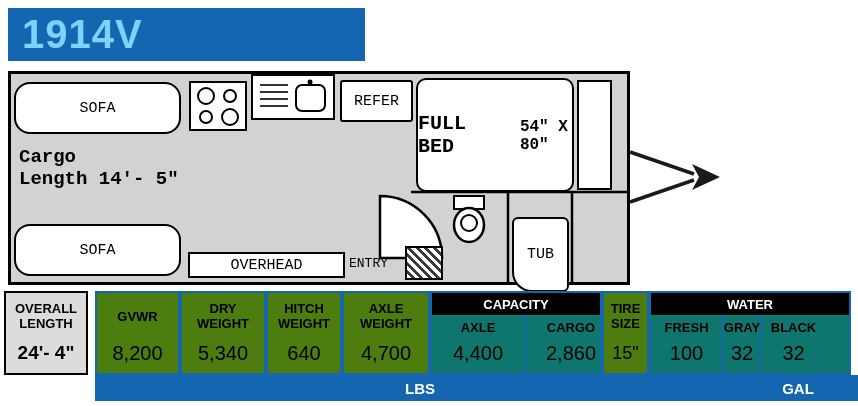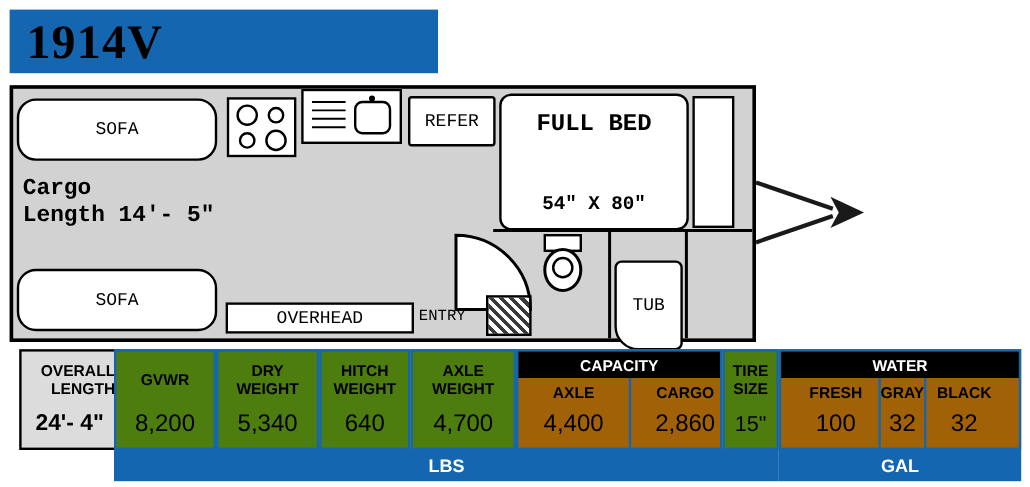--- a/index.html
+++ b/index.html
@@ -3,75 +3,75 @@
 <meta charset="utf-8">
 <style>
   html,body{margin:0;padding:0;background:#fff;}
   .canvas{position:relative;width:858px;height:406px;background:#fff;overflow:hidden;
           font-family:"Liberation Sans",sans-serif;color:#000;}
 
   
   .banner{position:absolute;left:8px;top:8px;width:357px;height:53px;
           background:var(--blue,#1566b0);display:flex;align-items:center;
           padding-left:14px;box-sizing:border-box;}
-  .model{color:#000000;font-size:40px;font-weight:bold;letter-spacing:1px;font-family:Liberation Serif, serif;}
+  .model{color:#7dd3fc;font-size:40px;font-weight:bold;letter-spacing:1px;}
 
   
   .floorplan{position:absolute;left:8px;top:71px;width:622px;height:214px;
              background:var(--floor,#d2d2d2);border:3px solid #000;box-sizing:border-box;font-family:Liberation Mono, monospace;}
   .fp-svg{position:absolute;left:0;top:0;width:616px;height:208px;}
   .fpbox{position:absolute;background:#fff;border:2.5px solid #000;box-sizing:border-box;
          display:flex;align-items:center;justify-content:center;font-size:15px;}
   .sofa{border-radius:16px;}
   .sofa-top{left:3px;top:8px;width:167px;height:52px;}
   .sofa-bottom{left:3px;top:150px;width:167px;height:52px;}
   .stove{left:178px;top:7px;width:58px;height:50px;}
   .sink{left:240px;top:0;width:84px;height:46px;}
   .refer{left:329px;top:6px;width:73px;height:42px;border-radius:3px;}
-  .bed{left:405px;top:4px;width:158px;height:114px;border-radius:10px;flex-direction:column;gap:44px;}
+  .bed{left:405px;top:4px;width:158px;height:114px;border-radius:10px;flex-direction:row;gap:44px;}
   .bed-l1{font-weight:bold;font-size:20px;}
   .bed-l2{font-weight:bold;font-size:16px;margin-top:2px;}
   .wardrobe{left:566px;top:6px;width:35px;height:110px;}
   .cargo{position:absolute;left:8px;top:72px;font-weight:bold;font-size:19px;line-height:1.18;}
   .overhead{left:177px;top:178px;width:157px;height:26px;justify-content:center;}
   .entry-label{position:absolute;left:338px;top:182px;font-size:13px;}
   .entry-step{position:absolute;left:394px;top:172px;width:38px;height:34px;border:2px solid #000;
               box-sizing:border-box;background:repeating-linear-gradient(45deg,#fff 0 3px,#3a3a3a 3px 6px);}
   .tub{left:501px;top:123px;width:57px;height:75px;border-radius:6px 6px 6px 20px;margin-top:20px;}
   .tongue{position:absolute;left:628px;top:136px;width:108px;height:86px;}
 
   
   .cell{position:absolute;top:291px;height:84px;border:2px solid var(--blue,#1566b0);
         background:#4d7c0f;box-sizing:border-box;display:flex;flex-direction:column;text-align:center;}
-  .cell.overall{left:16px;width:84px;background:var(--cellgray,#dcdcdc);border-color:#000;text-align:right;}
+  .cell.overall{left:4px;width:84px;background:var(--cellgray,#dcdcdc);border-color:#000;}
   .c-gvwr{left:95px;width:85px;}
   .c-dry{left:180px;width:86px;}
   .c-hitch{left:266px;width:76px;}
   .c-axlew{left:342px;width:88px;}
   .c-tire{left:602px;width:47px;}
   .c-tire .val{font-size:18px;}
   .group{position:absolute;top:291px;height:84px;border:2px solid var(--blue,#1566b0);
-         background:#a16207;box-sizing:border-box;display:flex;flex-direction:column;text-align:center;}
+         background:#0f766e;box-sizing:border-box;display:flex;flex-direction:column;text-align:center;}
   .group.cap{left:430px;width:172px;}
   .group.water{left:649px;width:202px;}
   .ghead{height:22px;background:#000;color:#fff;font-weight:bold;font-size:13px;
          display:flex;align-items:center;justify-content:center;}
   .grow{flex:1;display:flex;}
   .gcell{display:flex;flex-direction:column;box-sizing:border-box;flex:0 0 auto;}
   .gcell.bl{border-left:2px solid var(--blue,#1566b0);}
   .cap .gcell{width:92px;}
-  .water .g-fresh{width:71px;margin-left:10px;}
+  .water .g-fresh{width:71px;}
   .water .g-gray{width:38px;}
   .water .g-black{width:65px;}
   .lbl{font-weight:bold;font-size:13px;line-height:1.12;flex:1;display:flex;
        align-items:center;justify-content:center;padding:3px 2px 0;}
   .val{height:30px;margin-bottom:5px;display:flex;align-items:center;justify-content:center;font-size:20px;}
   .val.bold{font-weight:bold;font-size:19px;}
   .bar{position:absolute;top:375px;height:26px;background:var(--blue,#1566b0);color:#fff;
-       font-weight:bold;font-size:15px;display:flex;align-items:center;justify-content:center;}
+       font-weight:bold;font-size:15px;display:flex;align-items:center;justify-content:center;padding-left:48px;}
   .bar.lbs{left:95px;width:554px;}
   .bar.gal{left:649px;width:202px;}
 </style>
 </head>
 <body>
 
 <div class="canvas">
 
   <div class="banner">
     <span class="model">1914V</span>

